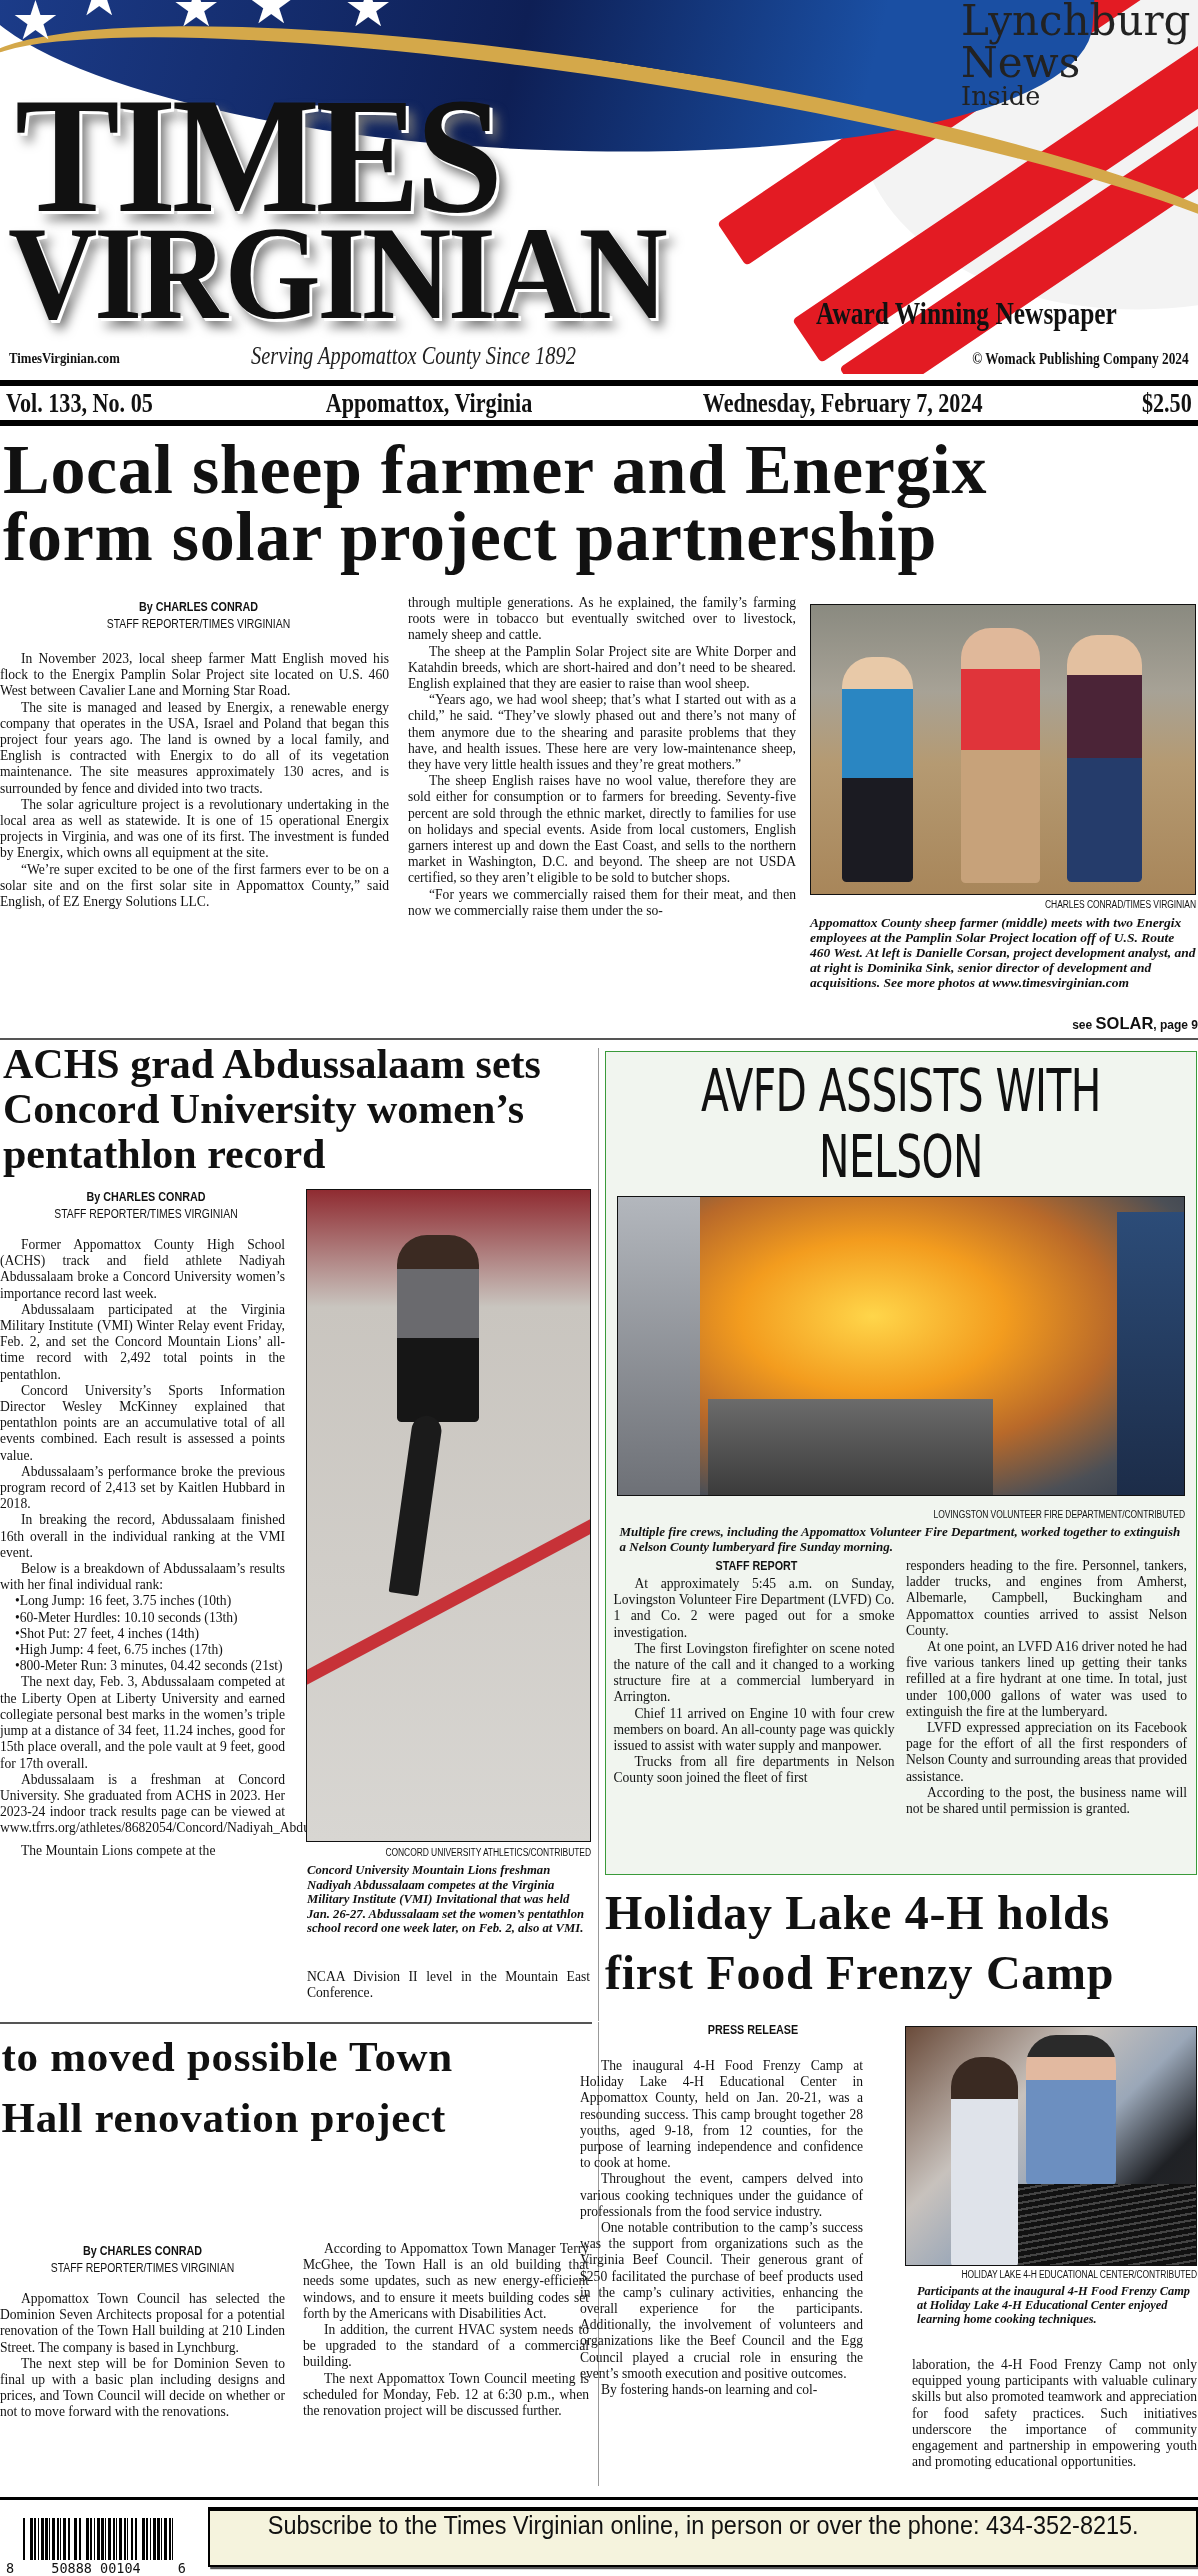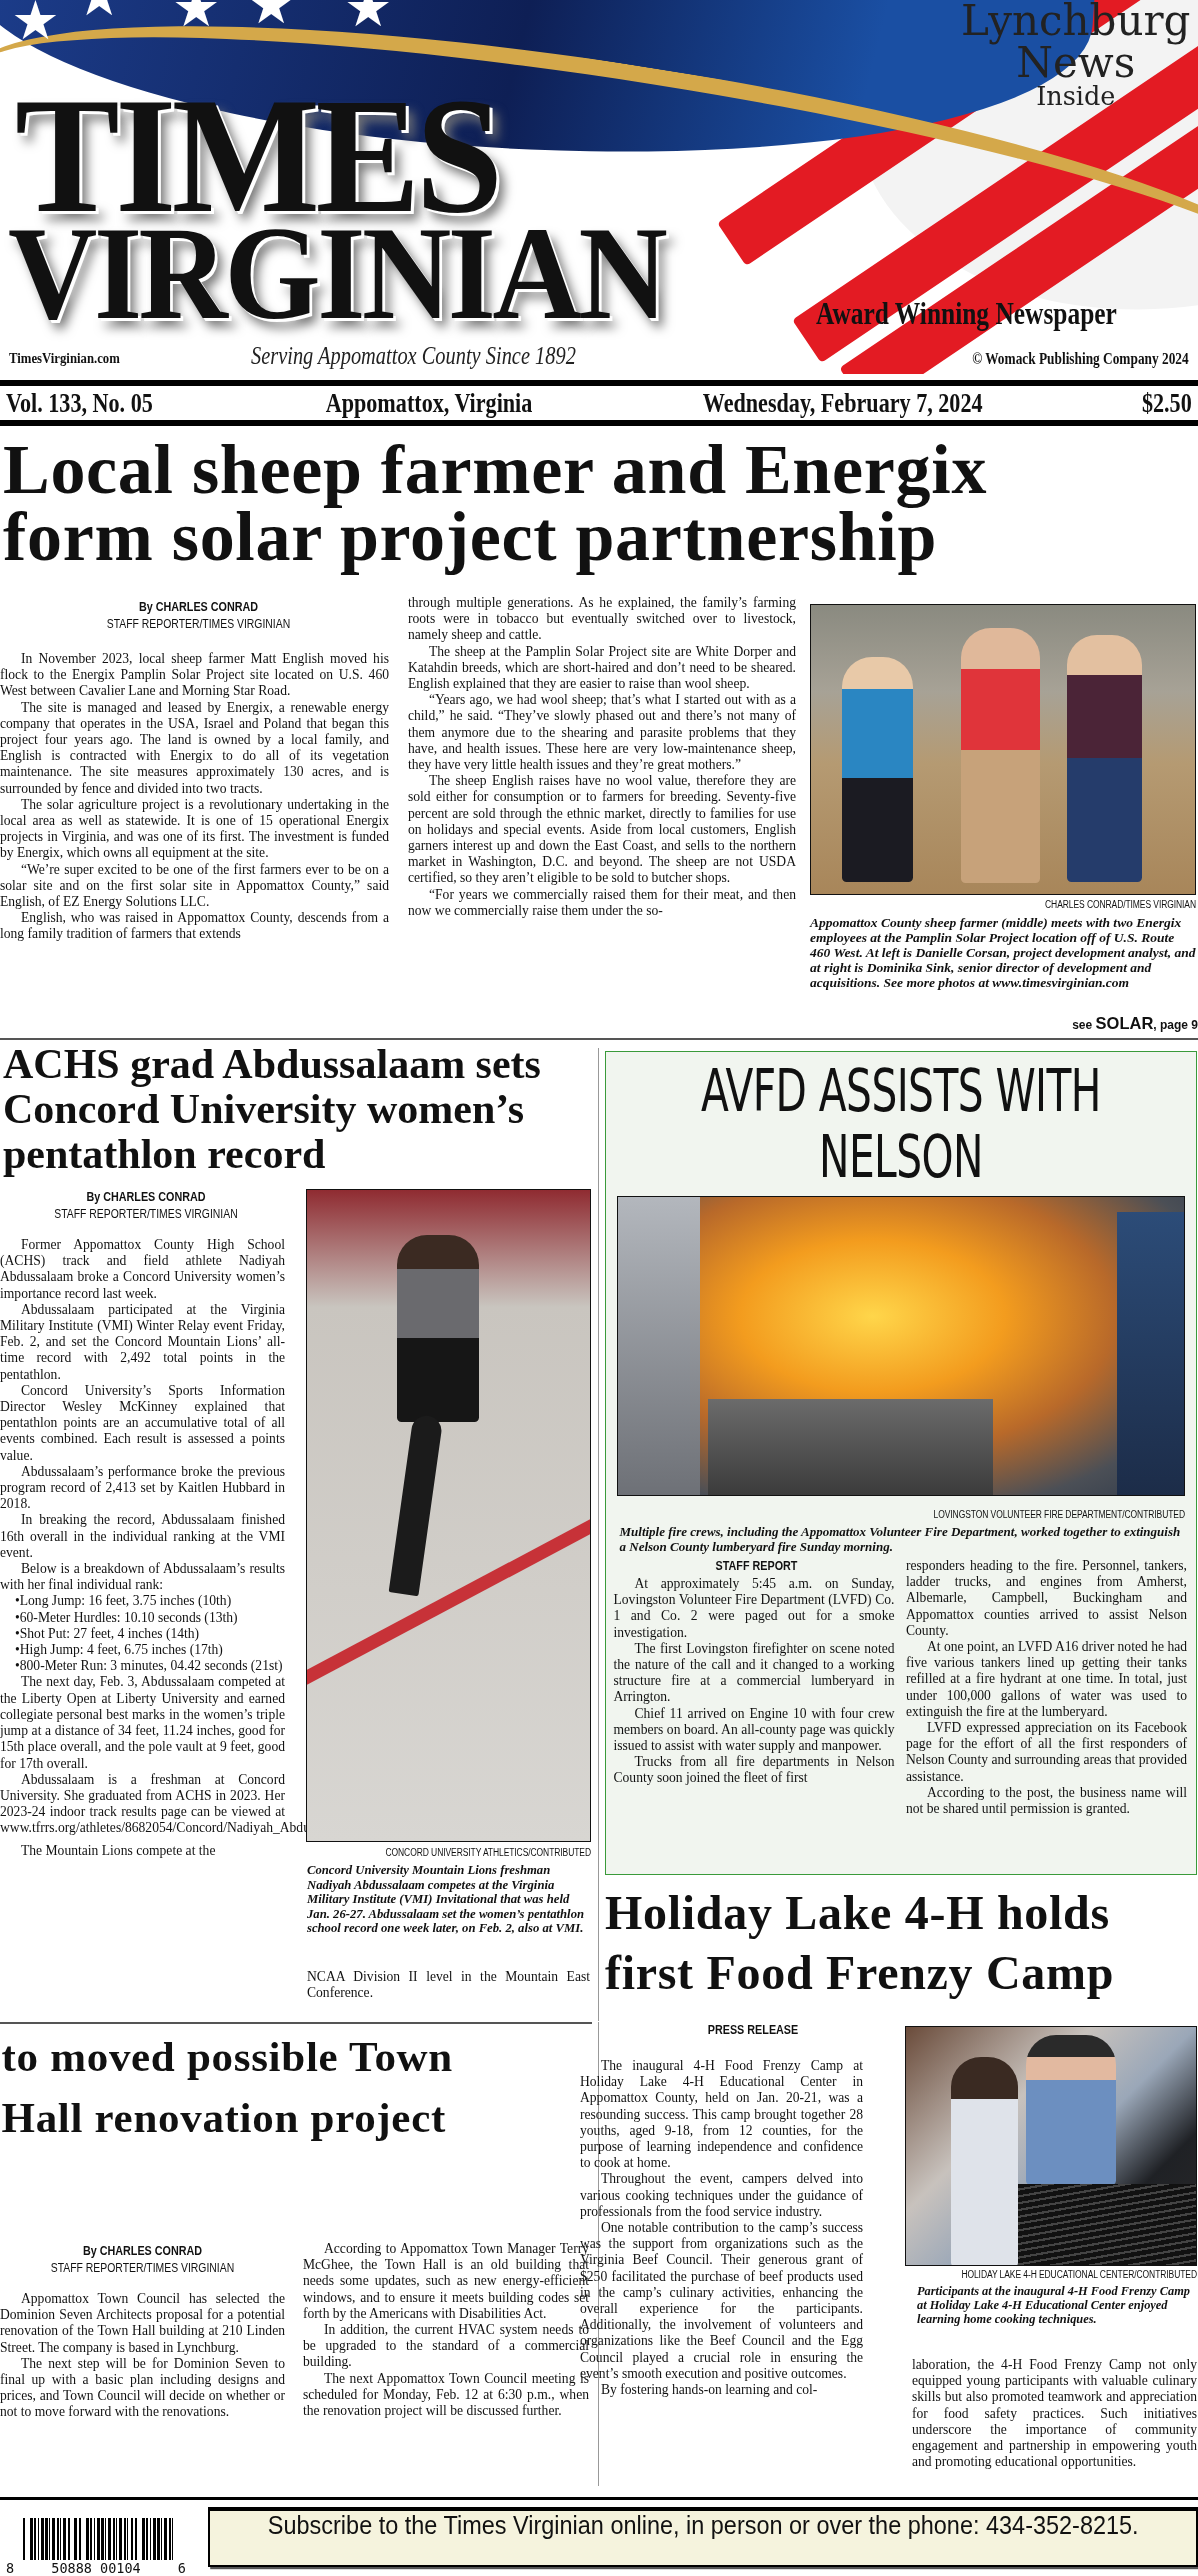--- a/index.html
+++ b/index.html
@@ -8,21 +8,21 @@
 .abs{position:absolute}
 
 #masthead{left:0;top:0;width:1198px;height:374px;overflow:hidden;background:#fff}
 .flag-blue{left:-30px;top:-150px;width:1123px;height:300px;border-radius:0 0 60% 50%;background:linear-gradient(100deg,#1d3f8f 0%,#0e1f55 50%,#1a4fa3 80%);transform:rotate(4deg)}
 .flag-white{left:861px;top:-45px;width:524px;height:359px;background:#f3f3f3;border-radius:40% 0 0 60%;transform:rotate(-8deg)}
 .stripe{background:#e31b23;height:52px;width:674px;transform:rotate(-34deg);border-radius:4.5px}
 .gold{left:-37px;top:67px;width:1348px;height:225px;border-radius:50%;border-top:16.5px solid #d4a84a;transform:rotate(9deg)}
 .star{color:#fff;font-size:54px;line-height:1}
 .logo-times{left:15px;top:88px;font-family:"Liberation Serif",serif;font-weight:900;font-size:157px;letter-spacing:-4.5px;line-height:135px;color:#111;text-shadow:3px 3px 0 #fff,7.5px 9px 10.5px #777;transform:scaleY(1.05)}
 .logo-virg{left:7.5px;top:210px;font-family:"Liberation Serif",serif;font-weight:900;font-size:133px;letter-spacing:-3.7px;line-height:127px;color:#111;text-shadow:3px 3px 0 #fff,7.5px 9px 10.5px #777;transform:scaleX(0.93);transform-origin:left}
-.lynch{right:7.5px;top:0;text-align:center;font-family:"DejaVu Serif",serif;color:#222;line-height:1}
+.lynch{right:7.5px;top:0;text-align:left;font-family:"DejaVu Serif",serif;color:#222;line-height:1}
 .lynch .l1{font-size:42px}
 .lynch .l2{font-size:42px}
 .lynch .l3{font-size:25.5px}
 .award{left:816px;top:296px;font-family:"Liberation Serif",serif;font-weight:bold;font-size:31px;transform:scaleX(.82);transform-origin:left;color:#111}
 .site{left:9px;top:350px;font-size:15px;font-weight:bold;transform:scaleX(.85);transform-origin:left}
 .slogan{left:251px;top:341px;font-size:25.5px;font-style:italic;transform:scaleX(.8);transform-origin:left;color:#222}
 .copy{right:9px;top:350px;font-size:15.7px;font-weight:bold;transform:scaleX(.85);transform-origin:right}
 
 #folio{left:0;top:380px;width:1198px;height:46px;border-top:6.7px solid #000;border-bottom:6.7px solid #000;display:flex;justify-content:space-between;align-items:center;padding:0 6px;font-weight:bold;font-size:27px}
 #folio span{display:inline-block;transform:scaleX(.82)}
@@ -105,21 +105,20 @@
 <div class="abs byline" style="left:0;top:599px;width:397px">
   <span class="b1">By CHARLES CONRAD</span>
   <span class="b2">STAFF REPORTER/TIMES VIRGINIAN</span>
 </div>
 
 <div class="abs body" style="left:0;top:651px;width:389px">
   <p>In November 2023, local sheep farmer Matt English moved his flock to the Energix Pamplin Solar Project site located on U.S. 460 West between Cavalier Lane and Morning Star Road.</p>
   <p>The site is managed and leased by Energix, a renewable energy company that operates in the USA, Israel and Poland that began this project four years ago. The land is owned by a local family, and English is contracted with Energix to do all of its vegetation maintenance. The site measures approximately 130 acres, and is surrounded by fence and divided into two tracts.</p>
   <p>The solar agriculture project is a revolutionary undertaking in the local area as well as statewide. It is one of 15 operational Energix projects in Virginia, and was one of its first. The investment is funded by Energix, which owns all equipment at the site.</p>
   <p>“We’re super excited to be one of the first farmers ever to be on a solar site and on the first solar site in Appomattox County,” said English, of EZ Energy Solutions LLC.</p>
-  <p>English, who was raised in Appomattox County, descends from a long family tradition of farmers that extends</p>
 </div>
 <div class="abs body" style="left:408px;top:595px;width:388px">
   <p class="noind">through multiple generations. As he explained, the family’s farming roots were in tobacco but eventually switched over to livestock, namely sheep and cattle.</p>
   <p>The sheep at the Pamplin Solar Project site are White Dorper and Katahdin breeds, which are short-haired and don’t need to be sheared. English explained that they are easier to raise than wool sheep.</p>
   <p>“Years ago, we had wool sheep; that’s what I started out with as a child,” he said. “They’ve slowly phased out and there’s not many of them anymore due to the shearing and parasite problems that they have, and health issues. These here are very low-maintenance sheep, they have very little health issues and they’re great mothers.”</p>
   <p>The sheep English raises have no wool value, therefore they are sold either for consumption or to farmers for breeding. Seventy-five percent are sold through the ethnic market, directly to families for use on holidays and special events. Aside from local customers, English garners interest up and down the East Coast, and sells to the northern market in Washington, D.C. and beyond. The sheep are not USDA certified, so they aren’t eligible to be sold to butcher shops.</p>
   <p>“For years we commercially raised them for their meat, and then now we commercially raise them under the so-</p>
 </div>
 
 <div class="photo ph-sheep" style="left:810px;top:604px;width:386px;height:291px">

